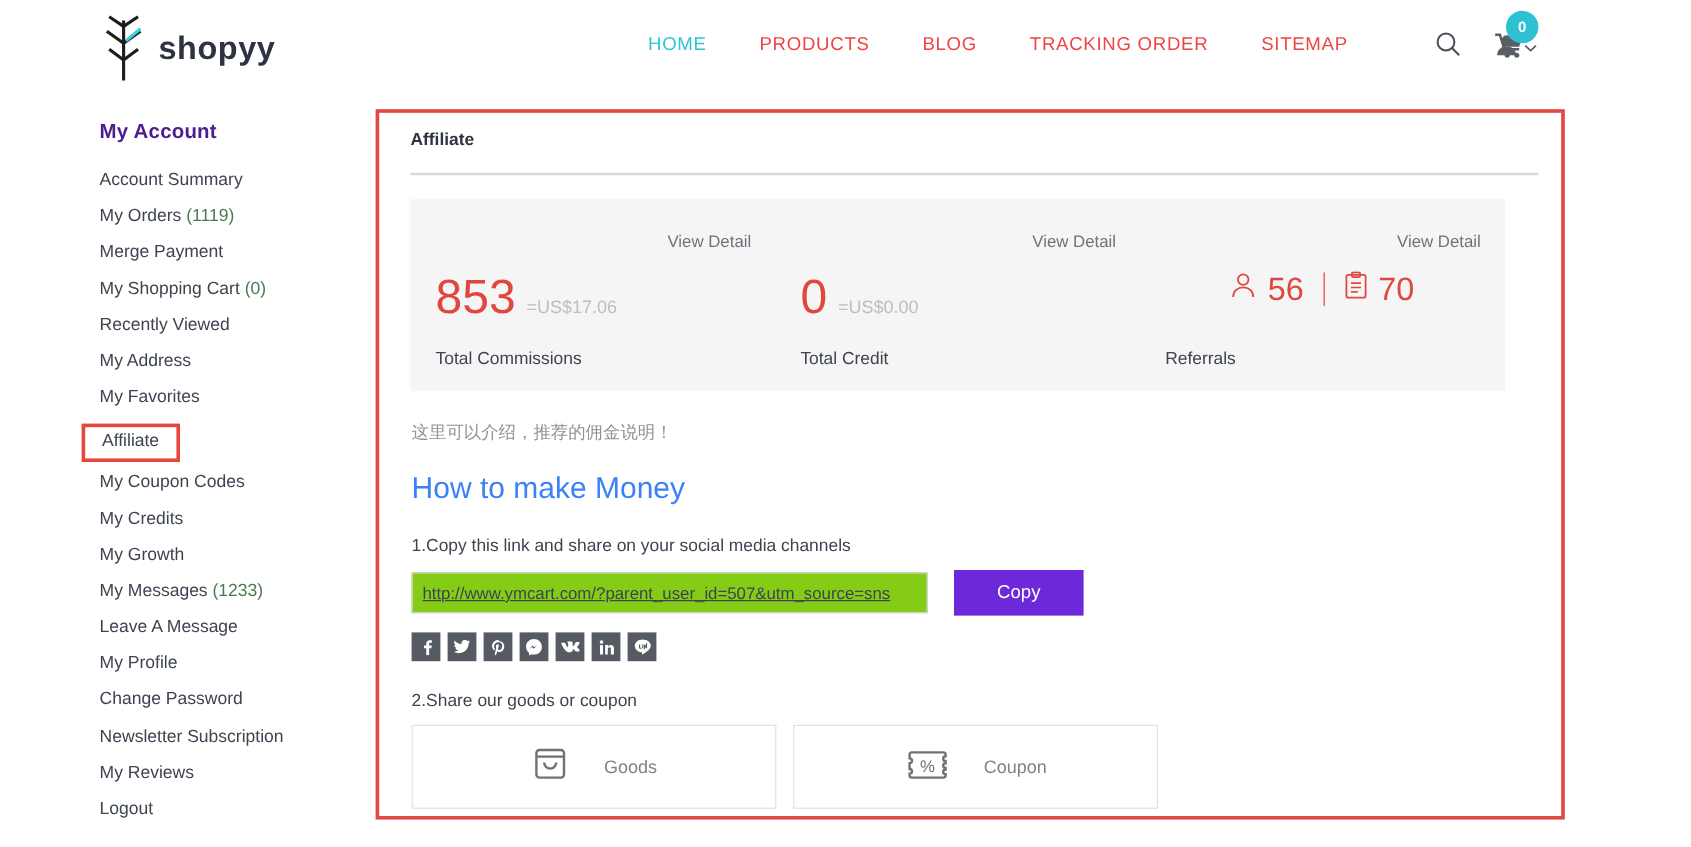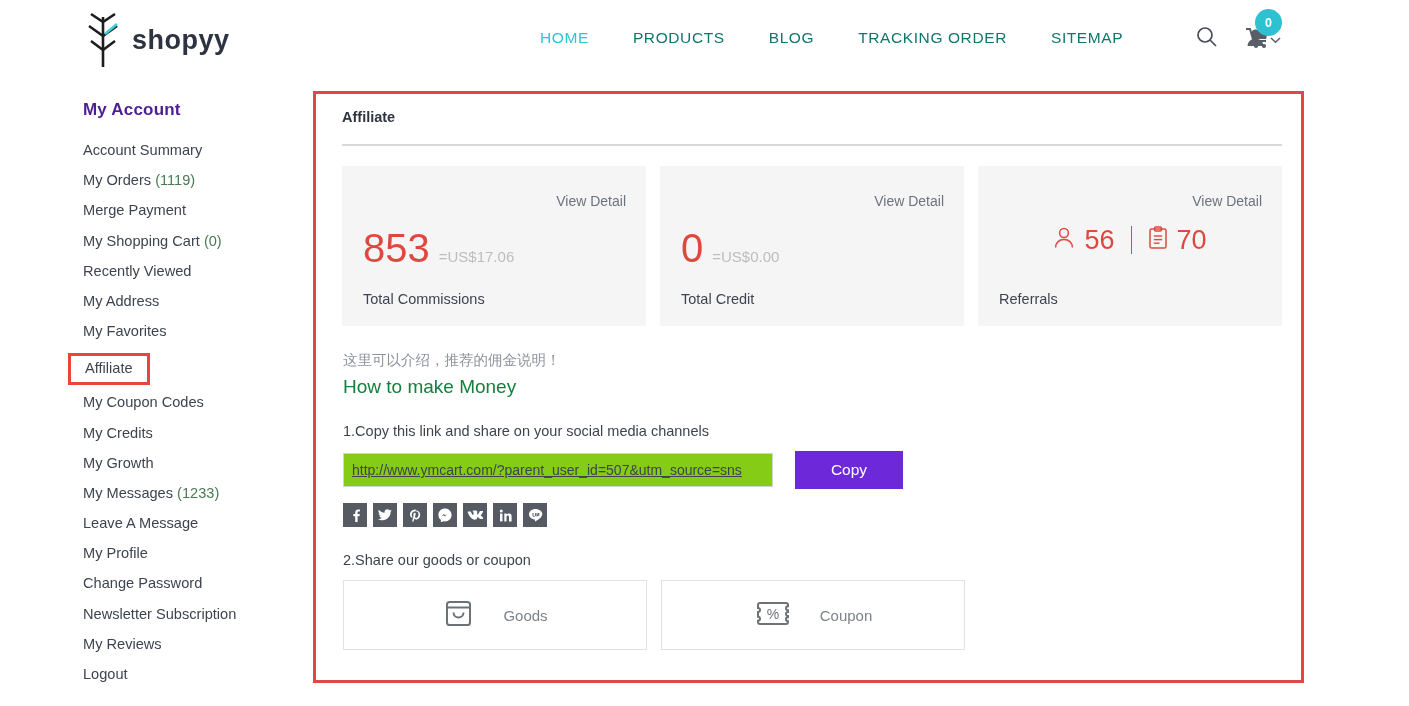--- a/index.html
+++ b/index.html
@@ -24,21 +24,21 @@
   .logo-mark { width: 40px; height: 58px; display: block; }
   .logo-text {
     font-size: 27px; font-weight: 700; letter-spacing: .5px;
     color: #2e3342;
   }
   .nav {
     position: absolute; left: 540px; top: 29px;
     display: flex; align-items: center; gap: 0; justify-content: space-between;
   }
   .nav-item {
-    font-size: 15.5px; letter-spacing: .6px; color: #0f766e;
+    font-size: 15.5px; letter-spacing: .6px; color: #ef4444;
     margin-right: 44px; white-space: nowrap; cursor: pointer;
   }
   .nav-item.active { color: #2ec6d6; }
   .nav-item:last-child { margin-right: 0; }
   .head-icons {
     position: absolute; right: 128px; top: 26px;
     display: flex; align-items: center; gap: 28px;
   }
   .hi { cursor: pointer; display: block; color: #4a4f5a; }
   .user-ico-wrap { display: flex; align-items: center; gap: 5px; cursor: pointer; }
@@ -82,21 +82,21 @@
     background: #fff;
   }
   .main-inner { position: absolute; left: 26px; top: 15px; width: 940px; }
   .panel-title {
     font-size: 14.5px; font-weight: 700; color: #2f3440;
     margin: 0 0 19px 0;
   }
   .divider { height: 2px; background: #d9d9d9; width: 940px; margin-bottom: 20px; }
 
   
-  .cards { display: flex; gap: 14px; }
+  .cards { display: flex; gap: 0; }
   .card {
     background: #f5f5f5; width: 304px; height: 160px;
     position: relative; padding: 22px 22px 0 22px;
   }
   .view-detail {
     position: absolute; right: 20px; top: 27px;
     font-size: 14px; color: #6d737d; cursor: pointer;
   }
   .card-num-row {
     position: absolute; left: 21px; top: 64px;
@@ -115,21 +115,21 @@
   .ref-cell { display: flex; align-items: flex-end; gap: 9px; }
   .ref-num { font-size: 27px; color: #e0483f; line-height: 27px; }
   .ref-sep { width: 1px; height: 28px; background: #e0483f; }
 
   
   .cn-note {
     margin: 25px 0 0 1px; font-size: 14.5px; color: #8d939c;
     font-family: "DejaVu Sans", sans-serif;
   }
   .h-money {
-    margin: 6px 0 0 1px; font-size: 19px; color: #15803d; font-weight: 400;
+    margin: 23px 0 0 1px; font-size: 25px; color: #3b82f6; font-weight: 400;
   }
   .step {
     margin: 25px 0 0 1px; font-size: 14.5px; color: #3d4450;
   }
   .link-row { display: flex; align-items: center; gap: 22px; margin: 12px 0 0 1px; }
   .link-input {
     width: 430px; height: 34px;
     border: 1px solid #d3d3d3; background: #84cc16;
     font-size: 14px; color: #3d4450;
     padding: 0 8px; font-family: "Liberation Sans", sans-serif;

